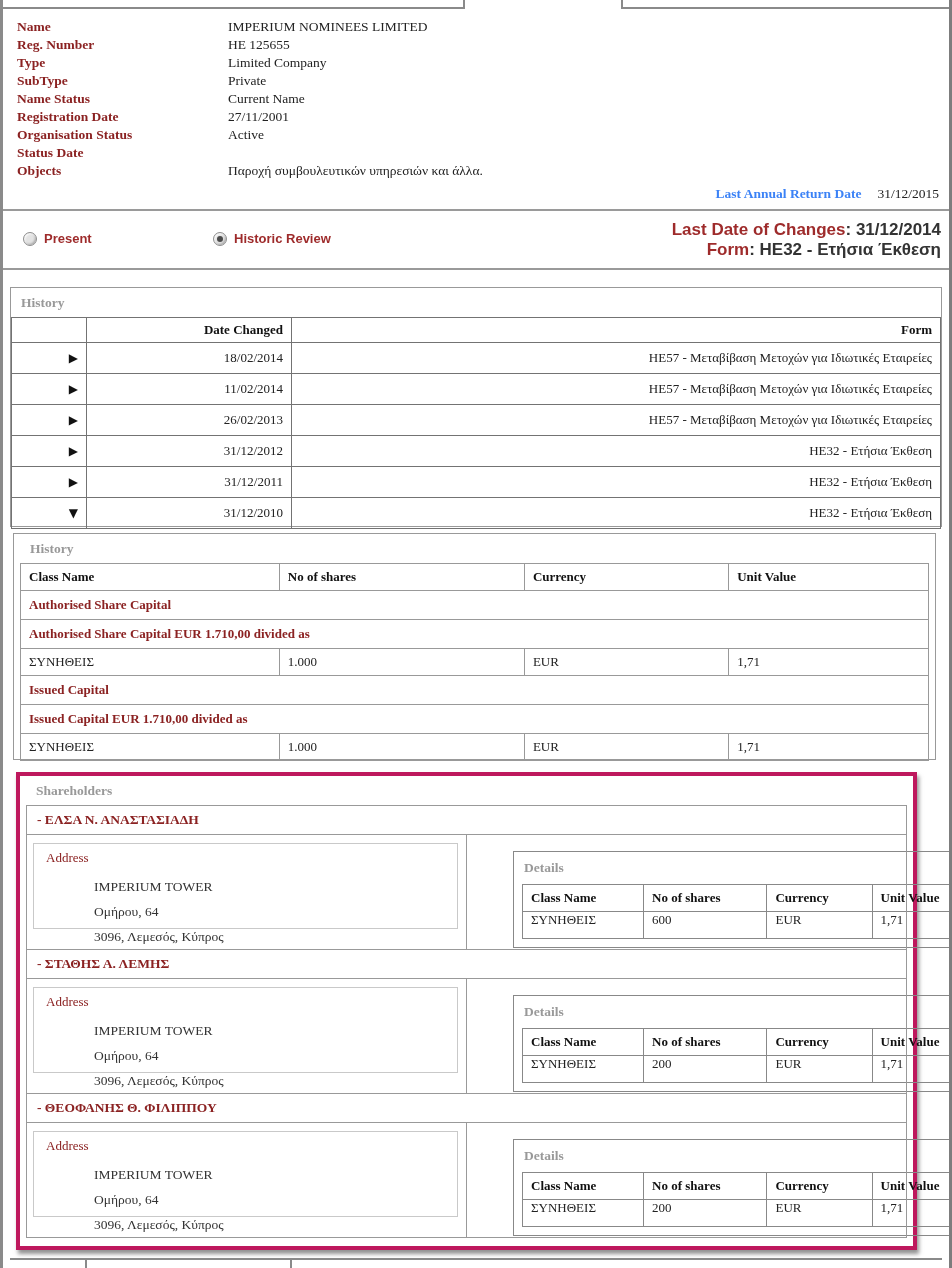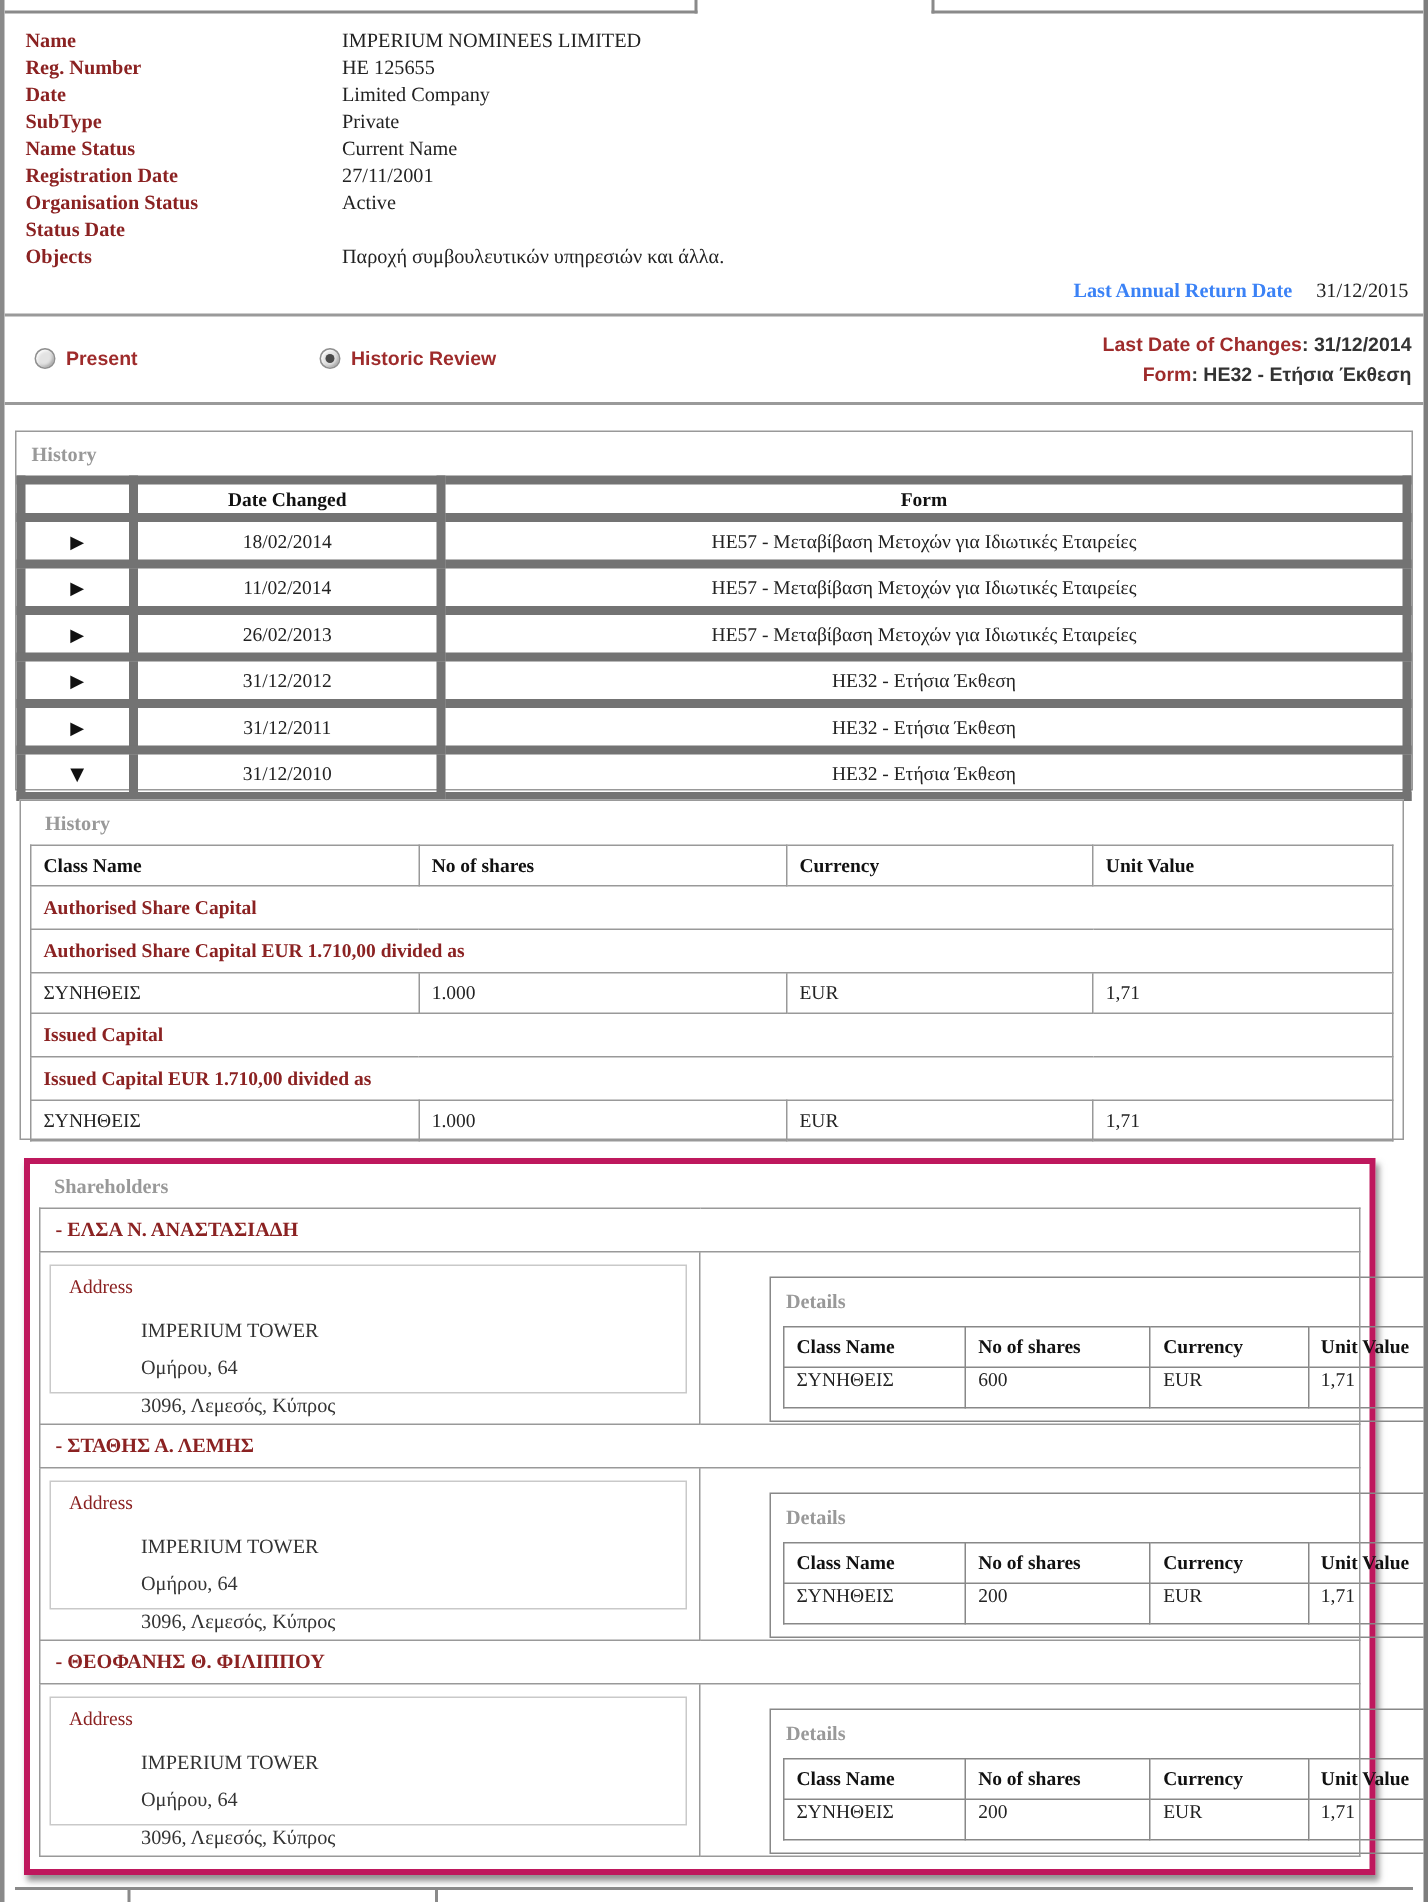--- a/index.html
+++ b/index.html
@@ -35,29 +35,29 @@
   .radio-historic { left:210px; }
   .rb { display:inline-block; width:14px; height:14px; border-radius:50%;
         background:#e3e3e3; border:1px solid #8f8f8f;
         box-shadow:inset 1px 1px 2px rgba(255,255,255,.9), inset -1px -1px 2px rgba(0,0,0,.25);
         vertical-align:-3px; margin-right:7px; position:relative; }
   .rb.sel::after { content:""; position:absolute; left:3px; top:3px; width:6px; height:6px;
                    border-radius:50%; background:#4a4a4a; }
 
   .changes { position:absolute; top:220px; right:8px; text-align:right;
              font-family:"Liberation Sans", sans-serif; font-weight:bold;
-             font-size:13px; line-height:20px; color:#333; }
+             font-size:17px; line-height:20px; color:#333; }
   .changes .lbl { color:#9e2b2b; }
 
   
   .fs-history { position:absolute; top:287px; left:7px; right:7px; height:240px;
                 border:1px solid #999; background:#fff; }
   .legend { color:#999; font-weight:bold; font-size:13.5px; padding:7px 10px 6px; }
   table.hist { width:100%; border-collapse:collapse; table-layout:fixed; font-size:13px; color:#222; }
-  table.hist th, table.hist td { border:6px solid #737373; padding:0 8px; text-align:center; }
+  table.hist th, table.hist td { border:1px solid #737373; padding:0 8px; text-align:right; }
   table.hist th { height:25px; font-weight:bold; color:#111; }
   table.hist td { height:31px; }
   td.iconcell { text-align:center; padding:0; cursor:pointer; }
   .tri { font-size:12px; color:#111; font-family:"DejaVu Sans", sans-serif; }
 
   
   .fs-capital { position:absolute; top:533px; left:10px; right:13px; height:227px;
                 border:1px solid #999; padding:0 6px 6px; background:#fff; }
   table.cap { width:100%; border-collapse:collapse; table-layout:fixed; font-size:13px; color:#222; }
   table.cap th, table.cap td { border:1px solid #999; padding:0 8px; text-align:left; }
@@ -95,21 +95,21 @@
 <body>
 
 <div class="page">
 
   <div class="clip-left"></div>
   <div class="clip-right"></div>
 
   <div class="company">
     <div class="crow"><span class="clabel">Name</span><span class="cvalue">IMPERIUM NOMINEES LIMITED</span></div>
     <div class="crow"><span class="clabel">Reg. Number</span><span class="cvalue">HE 125655</span></div>
-    <div class="crow"><span class="clabel">Date</span><span class="cvalue">Limited Company</span></div>
+    <div class="crow"><span class="clabel">Type</span><span class="cvalue">Limited Company</span></div>
     <div class="crow"><span class="clabel">SubType</span><span class="cvalue">Private</span></div>
     <div class="crow"><span class="clabel">Name Status</span><span class="cvalue">Current Name</span></div>
     <div class="crow"><span class="clabel">Registration Date</span><span class="cvalue">27/11/2001</span></div>
     <div class="crow"><span class="clabel">Organisation Status</span><span class="cvalue">Active</span></div>
     <div class="crow"><span class="clabel">Status Date</span><span class="cvalue"></span></div>
     <div class="crow"><span class="clabel">Objects</span><span class="cvalue">Παροχή συμβουλευτικών υπηρεσιών και άλλα.</span></div>
   </div>
 
   <div class="larr">
     <span class="clabel2">Last Annual Return Date</span><span class="cvalue2">31/12/2015</span>

